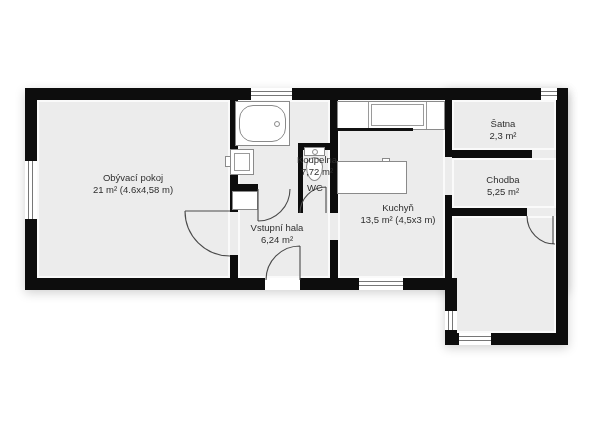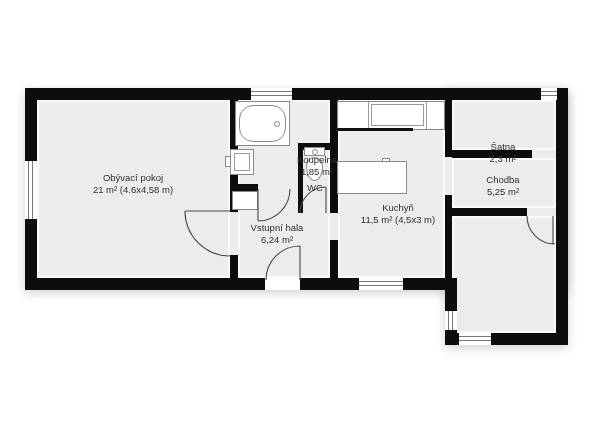--- a/index.html
+++ b/index.html
@@ -116,34 +116,34 @@
     <path d="M300,246 A34,34 0 0 0 266,280 M300,246 L300,280"></path>
     <path d="M527,216 A28,28 0 0 0 555,244 M553,216 L553,244"></path>
   </svg>
 
   <div class="lbl" style="left:133px;top:172px;">
     <div>Obývací pokoj</div>
     <div>21 m² (4.6x4,58 m)</div>
   </div>
   <div class="lbl" style="left:272px;top:154px;margin-left:45px;">
     <div>Koupelna</div>
-    <div>1,85 m²</div>
+    <div>7,72 m²</div>
   </div>
   <div class="lbl" style="left:315px;top:182px;">
     <div>WC</div>
   </div>
   <div class="lbl" style="left:277px;top:222px;">
     <div>Vstupní hala</div>
     <div>6,24 m²</div>
   </div>
   <div class="lbl" style="left:398px;top:202px;">
     <div>Kuchyň</div>
-    <div>11,5 m² (4,5x3 m)</div>
+    <div>13,5 m² (4,5x3 m)</div>
   </div>
-  <div class="lbl" style="left:503px;top:118px;margin-top:23px;">
+  <div class="lbl" style="left:503px;top:118px;">
     <div>Šatna</div>
     <div>2,3 m²</div>
   </div>
   <div class="lbl" style="left:503px;top:174px;">
     <div>Chodba</div>
     <div>5,25 m²</div>
   </div>
 
 </div>
 

